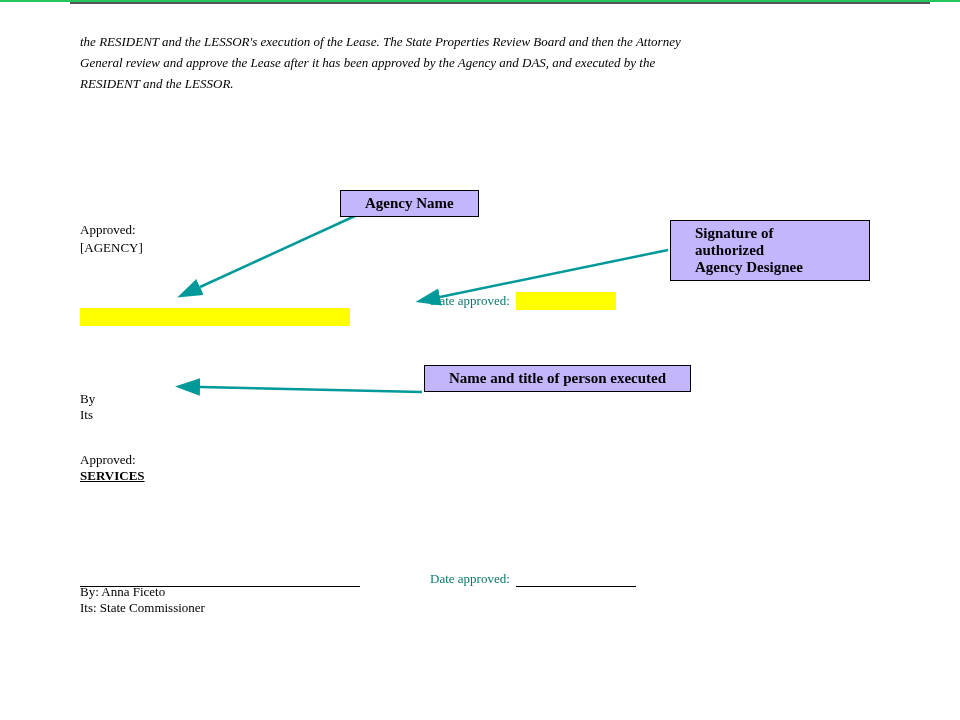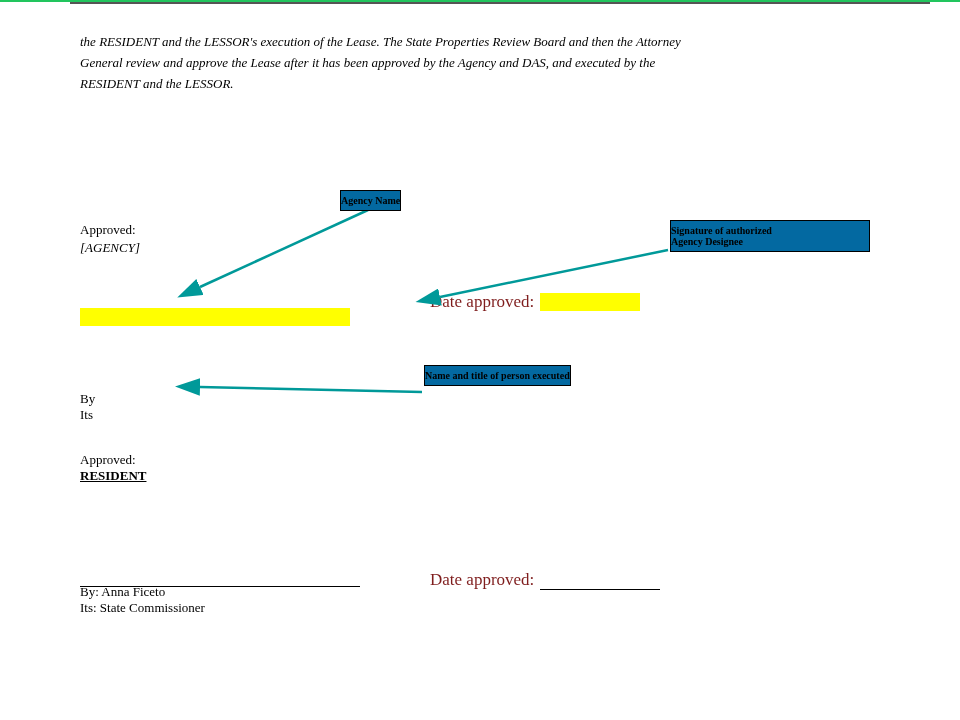--- a/index.html
+++ b/index.html
@@ -37,24 +37,24 @@
       width: 620px;
       font-style: italic;
       font-size: 13px;
       line-height: 1.6;
       color: #000;
     }
 
     
     .annotation-box {
       position: absolute;
-      background: #0369a1;
+      background: #c4b5fd;
       border: 1.5px solid #000;
-      padding: 4px 0;
-      font-size: 10px;
+      padding: 4px 24px;
+      font-size: 15px;
       font-weight: bold;
       color: #000;
       z-index: 10;
     }
 
     .agency-name-box {
       top: 188px;
       left: 340px;
       white-space: nowrap;
     }
@@ -91,21 +91,20 @@
 
     .agency-block .approved-label {
       font-size: 13px;
       color: #000;
       margin-bottom: 2px;
     }
 
     .agency-value {
       font-size: 13px;
       color: #000;
-      font-style: italic;
       margin-bottom: 24px;
     }
 
     .yellow-field {
       background: #ffff00;
       display: inline-block;
       height: 18px;
     }
 
     .sig-line {
@@ -115,22 +114,22 @@
     }
 
     .by-its-block {
       position: absolute;
       top: 348px;
       left: 80px;
       margin-top: 41px;
     }
 
     .date-label {
-      font-size: 17px;
-      color: #7f1d1d;
+      font-size: 13px;
+      color: #0f766e;
     }
 
     .das-block {
       position: absolute;
       top: 450px;
       left: 80px;
     }
 
     .das-sig-row {
       position: absolute;
@@ -237,21 +236,21 @@
     <div>
       <span>Its</span>
     </div>
   </div>
 
   <div class="das-block">
     <div>
       <span>Approved:</span>
     </div>
     <div style="font-weight:bold; text-decoration: underline;">
-      <span>RESIDENT</span>
+      <span>SERVICES</span>
     </div>
   </div>
 
   <div class="das-sig-row">
     <span class="sig-line" style="width:280px;">&nbsp;</span>
   </div>
 
   <div class="das-date-row">
     <span class="date-label">Date approved:</span>
     <span class="sig-line" style="width:120px;">&nbsp;</span>

